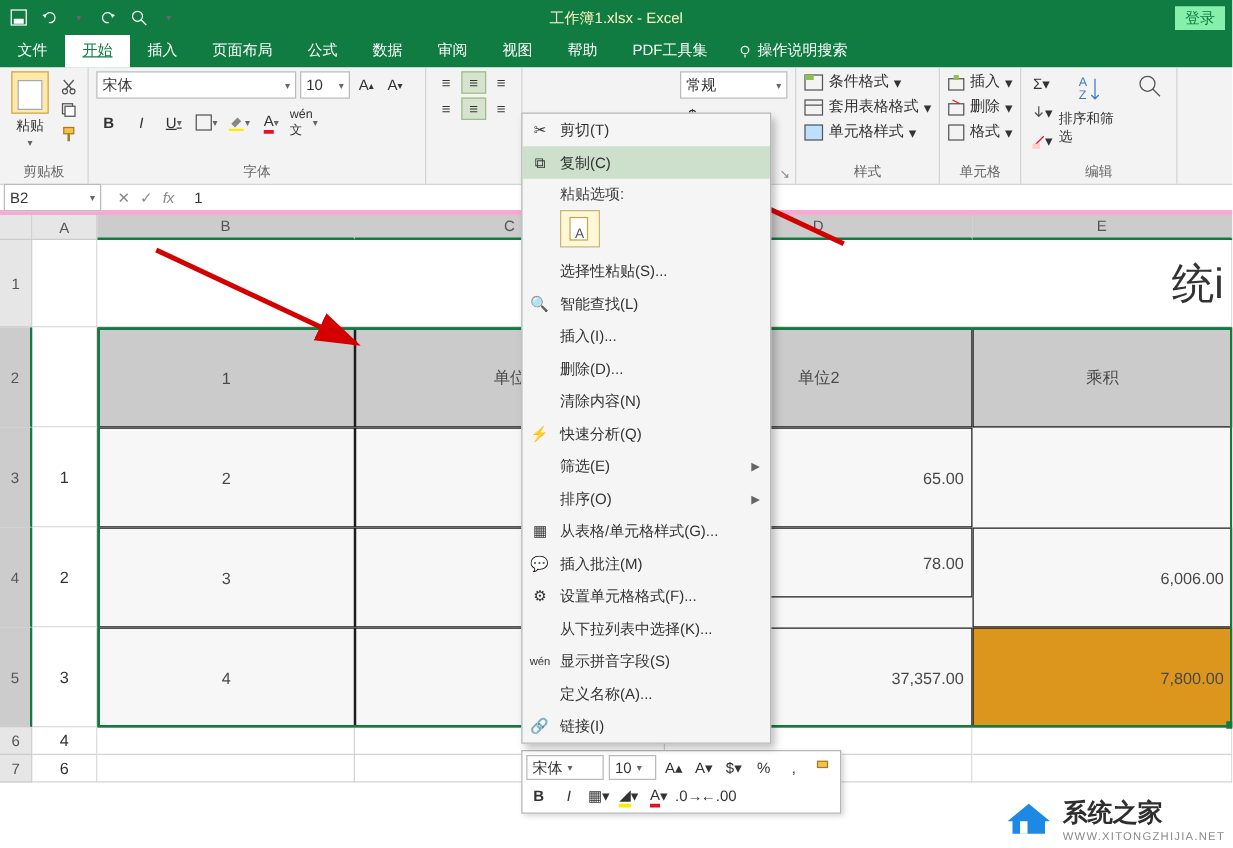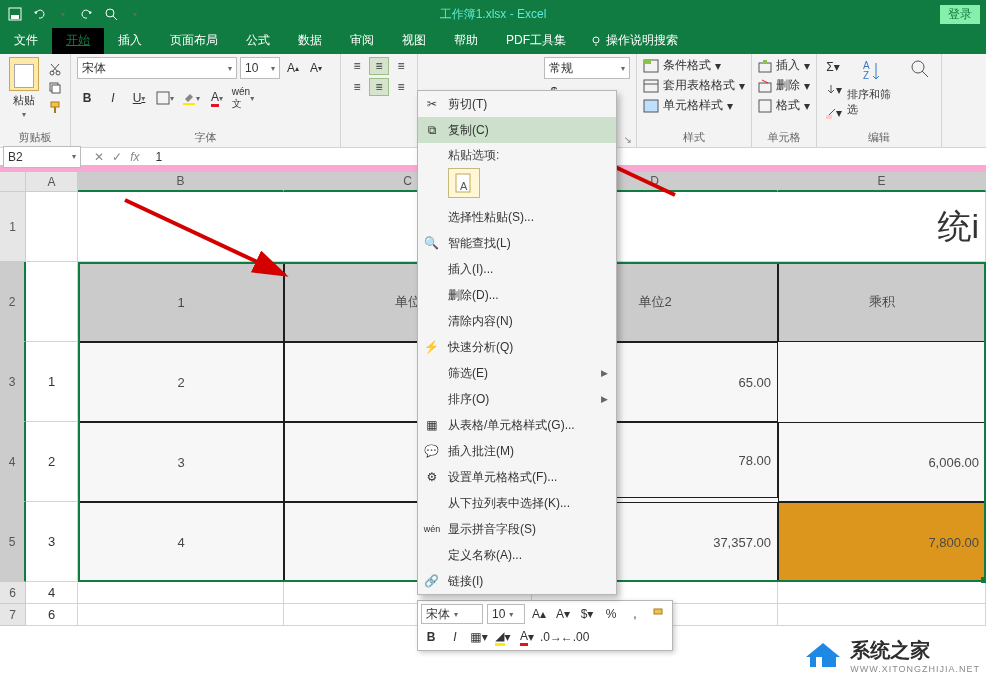--- a/index.html
+++ b/index.html
@@ -1,26 +1,26 @@
 <!DOCTYPE html>
 <html><head>
 <meta charset="utf-8">
 <style>
 * { margin:0; padding:0; box-sizing:border-box; font-family:"Microsoft YaHei","Segoe UI",sans-serif; }
 body { background:#fff; width:986px; height:678px; overflow:hidden; position:relative; font-size:12px; color:#333; }
 
 .titlebar { height:28px; background:#107c41; display:flex; align-items:center; padding:0 6px; color:#fff; position:relative; }
 .qat { display:flex; gap:6px; align-items:center; }
 .qat-btn { width:18px; height:18px; display:flex; align-items:center; justify-content:center; border:1px solid transparent; }
-.title-center { position:absolute; left:50%; transform:translateX(-50%); color:#5eead4; font-size:12px; }
+.title-center { position:absolute; left:50%; transform:translateX(-50%); color:#fef9c3; font-size:12px; }
 .login-btn { margin-left:auto; background:#86efac; color:#107c41; padding:1px 8px; font-size:12px; }
 
 .tabs { height:26px; background:#107c41; display:flex; align-items:flex-end; }
 .tab { padding:5px 14px; color:#fff; font-size:12px; cursor:pointer; }
-.tab.active { background:#000000; color:#107c41;text-decoration:underline; }
+.tab.active { background:#ffffff; color:#107c41;text-decoration:underline; }
 .tell-me { display:flex; align-items:center; gap:4px; color:#fff; padding:5px 10px; }
 .light-icon { width:12px; height:12px; }
 
 .ribbon { height:94px; background:#f3f3f3; border-bottom:1px solid #d4d4d4; display:flex; }
 .group { border-right:1px solid #d4d4d4; padding:3px 6px 2px 6px; display:flex; flex-direction:column; justify-content:space-between; }
 .group-body { display:flex; gap:4px; align-items:flex-start; }
 .group-label { text-align:center; font-size:11px; color:#666; padding-top:2px; position:relative; }
 .group-launcher { position:absolute; right:-2px; bottom:0; font-size:10px; color:#888; }
 
 .paste-big { width:36px; display:flex; flex-direction:column; align-items:center; gap:2px; }
@@ -48,21 +48,21 @@
 
 .num-box { background:#fff; border:1px solid #bbb; height:22px; width:86px; display:flex; align-items:center; justify-content:space-between; padding:0 4px; }
 
 .style-col { display:flex; flex-direction:column; gap:3px; }
 .style-row { display:flex; gap:4px; align-items:center; font-size:12px; }
 
 .cell-col { display:flex; flex-direction:column; gap:3px; }
 
 .edit-col { display:flex; flex-direction:column; gap:3px; }
 
-.fx-bar { height:24px; background:#fff; border-bottom:7px solid #f9a8d4; display:flex; align-items:center; }
+.fx-bar { height:24px; background:#fff; border-bottom:4px solid #f9a8d4; display:flex; align-items:center; }
 .name-box { width:78px; height:22px; border:1px solid #bbb; margin:0 3px; display:flex; align-items:center; justify-content:space-between; padding:0 4px; background:#fff; }
 .fx-btns { display:flex; gap:8px; padding:0 10px; color:#888; }
 .fx-sym { font-style:italic; }
 .fx-input { flex:1; padding:0 6px; }
 
 .grid-area { position:relative; height:calc(678px - 28px - 26px - 94px - 24px); overflow:hidden; }
 .corner { position:absolute; left:0; top:0; width:26px; height:20px; background:#e6e6e6; border-right:1px solid #ccc; border-bottom:1px solid #ccc; }
 .col-headers { position:absolute; left:26px; top:0; height:20px; display:flex; }
 .col-h { background:#e6e6e6; border-right:1px solid #ccc; border-bottom:1px solid #ccc; display:flex; align-items:center; justify-content:center; font-size:12px; color:#555; }
 .row-headers { position:absolute; left:0; top:20px; width:26px; }
@@ -384,21 +384,21 @@
       <div class="cell" style="width:52px;height:80px;justify-content:center">1</div>
       <div class="cell data" style="width:206px;height:80px">2</div>
       <div class="cell data right" style="width:248px;height:80px">87.0</div>
       <div class="cell data right" style="width:246px;height:80px">65.00</div>
     </div>
 
     <div class="cell-row">
       <div class="cell" style="width:52px;height:80px;justify-content:center">2</div>
       <div class="cell data" style="width:206px;height:80px">3</div>
       <div class="cell data right" style="width:248px;height:80px">77.0</div>
-      <div class="cell data right" style="width:246px;height:76px">78.00</div>
+      <div class="cell data right" style="width:246px;height:56px">78.00</div>
       <div class="cell data right" style="width:208px;height:80px">6,006.00</div>
     </div>
 
     <div class="cell-row">
       <div class="cell" style="width:52px;height:80px;justify-content:center">3</div>
       <div class="cell data" style="width:206px;height:80px">4</div>
       <div class="cell data right" style="width:248px;height:80px">75,327</div>
       <div class="cell data right" style="width:246px;height:80px">37,357.00</div>
       <div class="cell data right orange" style="width:208px;height:80px">7,800.00</div>
     </div>

